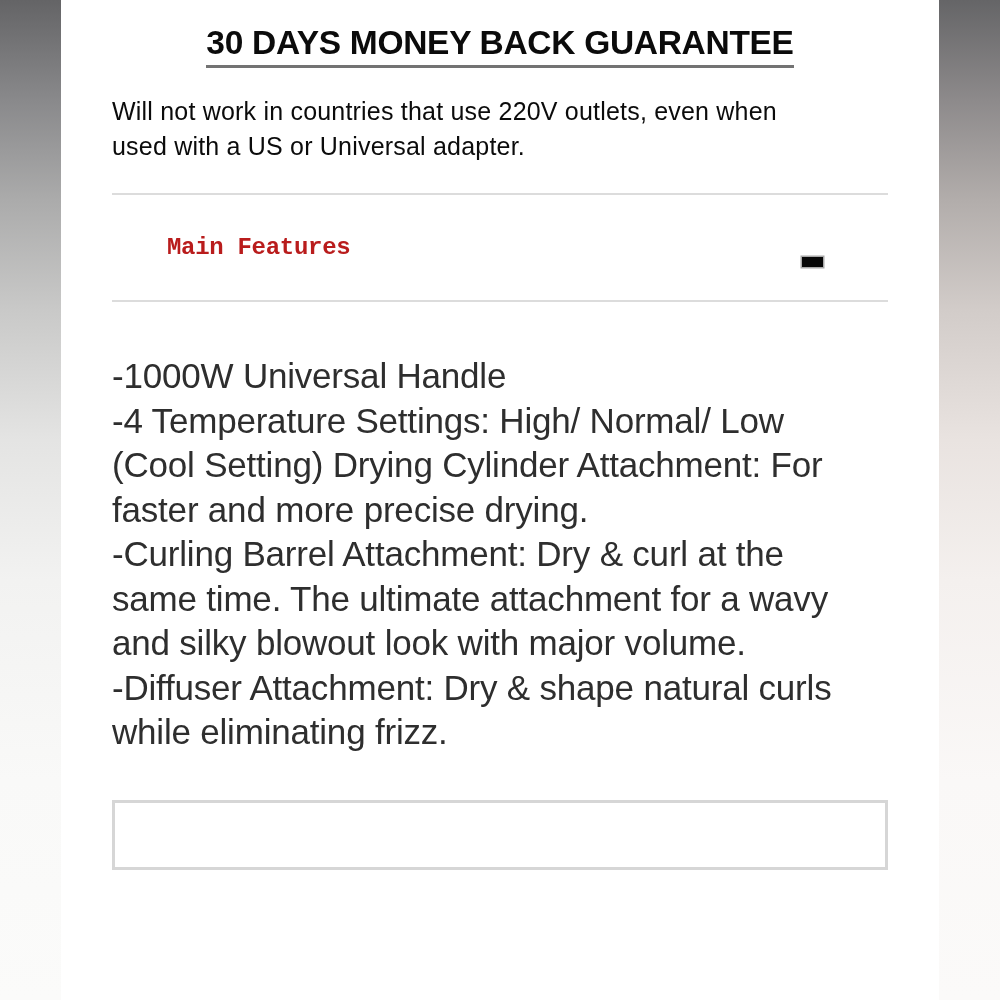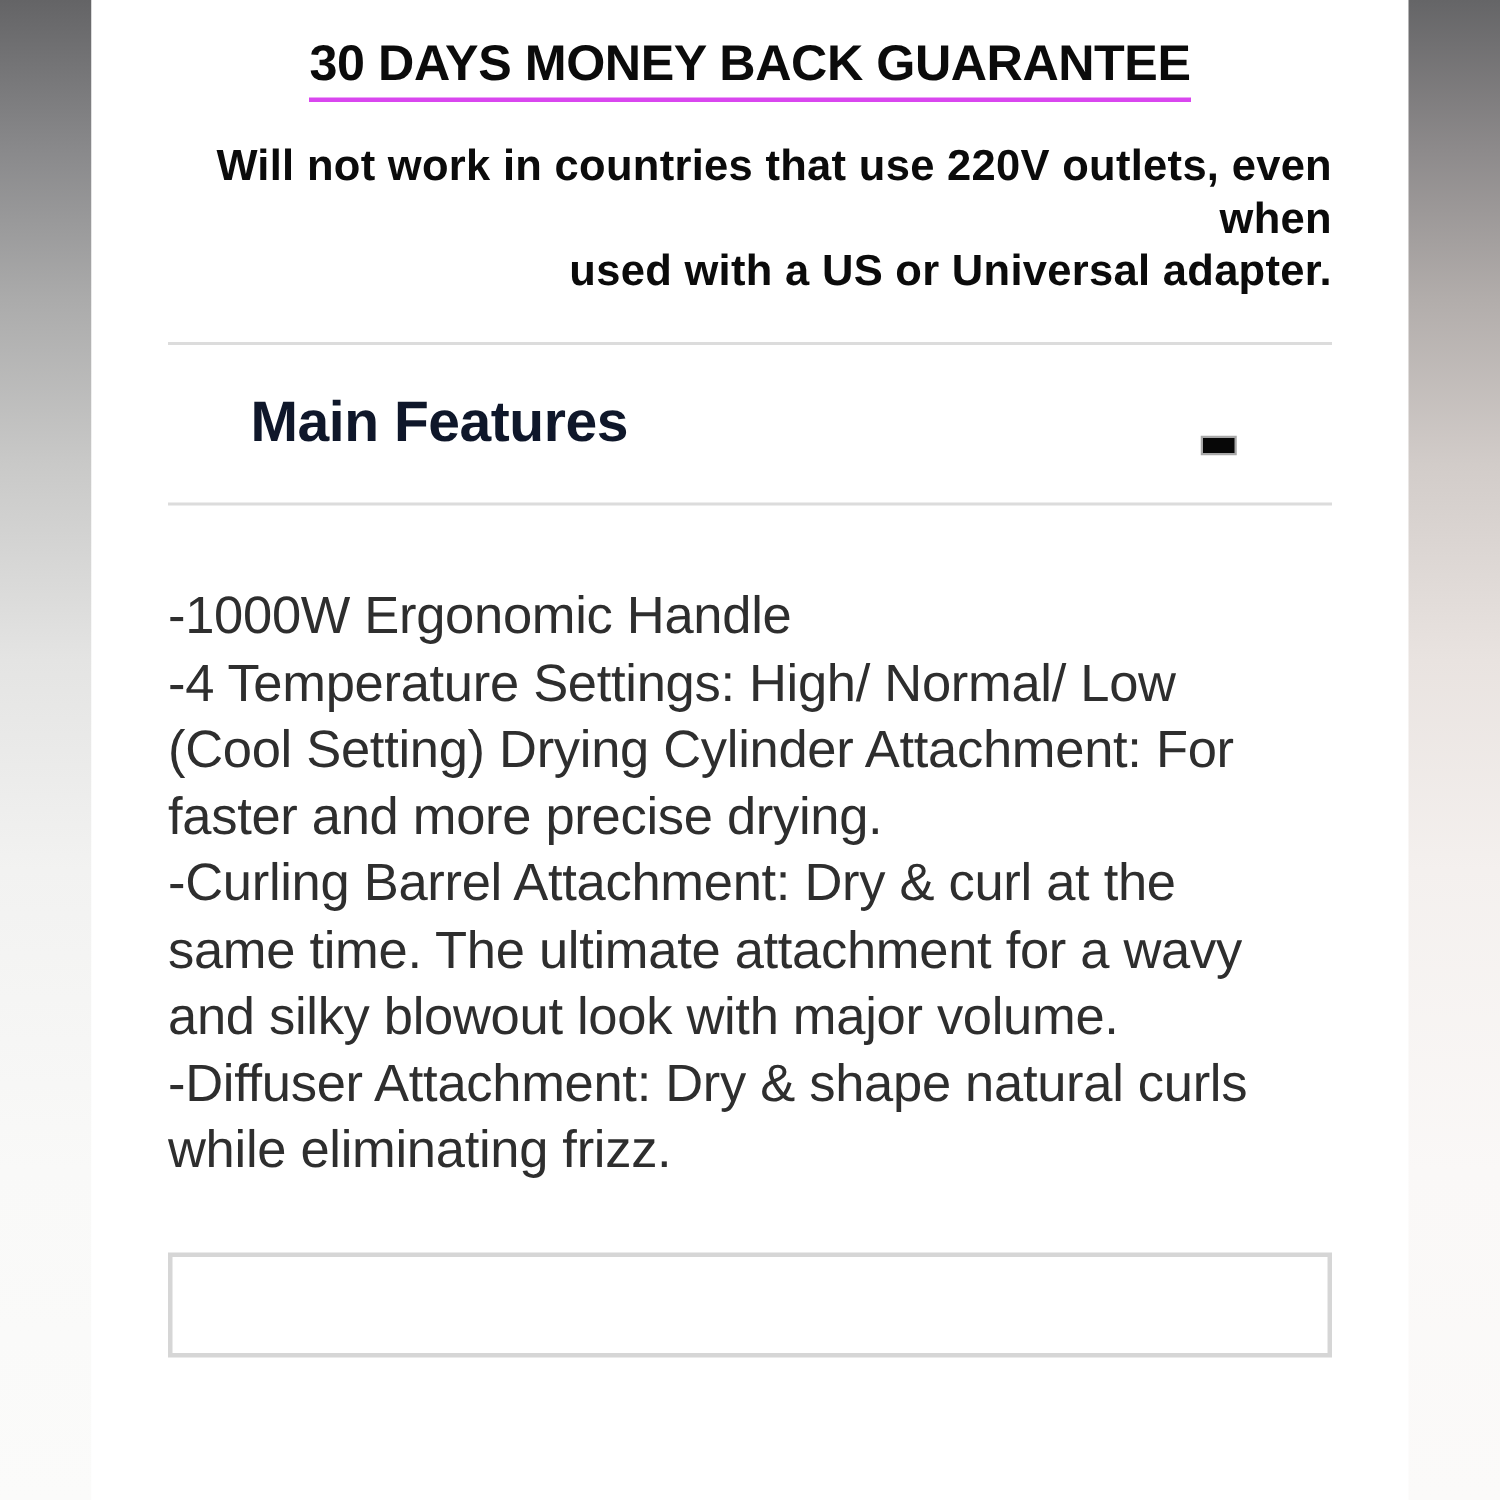--- a/index.html
+++ b/index.html
@@ -49,29 +49,29 @@
     margin: 22px 0 0 0;
     text-align: center;
     font-size: 33.5px;
     line-height: 42px;
     font-weight: 700;
     letter-spacing: -0.3px;
     color: #0b0b0b;
   }
   .guarantee-title .underline {
     display: inline-block;
-    border-bottom: 3px solid #d946ef;
+    border-bottom: 3px solid #737373;
     padding-bottom: 1px;
   }
   .voltage-warning {
     margin: 26px auto 0 auto;
-    text-align: right;
-    font-size: 29px;
+    text-align: left;
+    font-size: 25px;
     line-height: 35px;
-    font-weight: 700;
+    font-weight: 400;
     letter-spacing: 0.2px;
     color: #0b0b0b;
   }
   .divider {
     border: none;
     height: 2px;
     background: #dcdcdc;
     margin: 0;
     width: 776px;
   }
@@ -80,24 +80,25 @@
     height: 105px;
     display: flex;
     align-items: center;
     justify-content: space-between;
     padding-left: 55px;
     padding-right: 65px;
     cursor: pointer;
   }
   .accordion-title {
     margin: 0;
-    font-size: 38px;
+    font-size: 24px;
     font-weight: 700;
     letter-spacing: -0.3px;
-    color: #0f172a;
+    color: #b91c1c;
+    font-family: Liberation Mono, monospace;
   }
   .minus-icon {
     display: block;
     width: 21px;
     height: 10px;
     background: #070707;
     box-shadow: 0 0 0 1.5px #a8a8a8;
     position: relative;
     top: 14px;
   }
@@ -138,21 +139,21 @@
     <hr class="divider top">
 
     <div class="accordion-header">
       <h2 class="accordion-title">Main Features</h2>
       <span class="minus-icon"></span>
     </div>
 
     <hr class="divider">
 
     <div class="features">
-        <div class="feature-line">-1000W Ergonomic Handle</div>
+        <div class="feature-line">-1000W Universal Handle</div>
         <div class="feature-line">-4 Temperature Settings: High/ Normal/ Low (Cool Setting) Drying Cylinder Attachment: For faster and more precise drying.</div>
         <div class="feature-line">-Curling Barrel Attachment: Dry &amp; curl at the same time. The ultimate attachment for a wavy and silky blowout look with major volume.</div>
         <div class="feature-line">-Diffuser Attachment: Dry &amp; shape natural curls while eliminating frizz.</div>
       </div>
 
     <div class="next-section-box"></div>
 
   </div>
 
   <div class="gutter right"></div>

